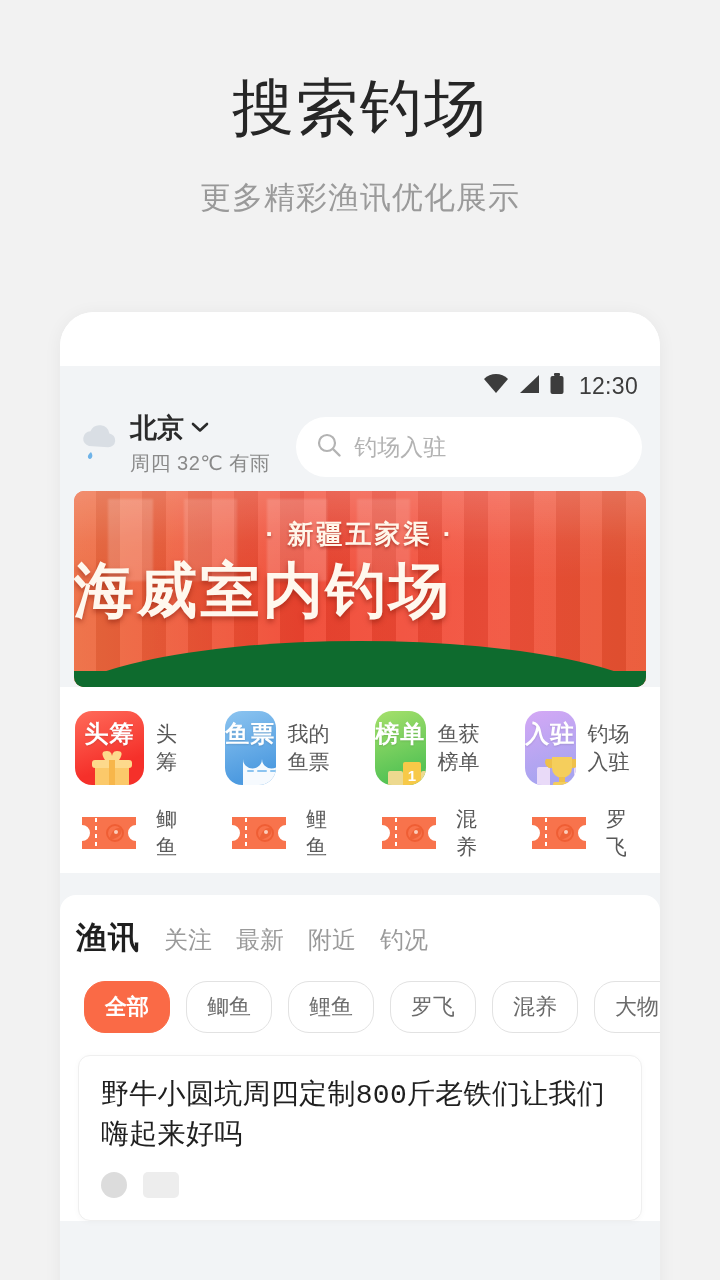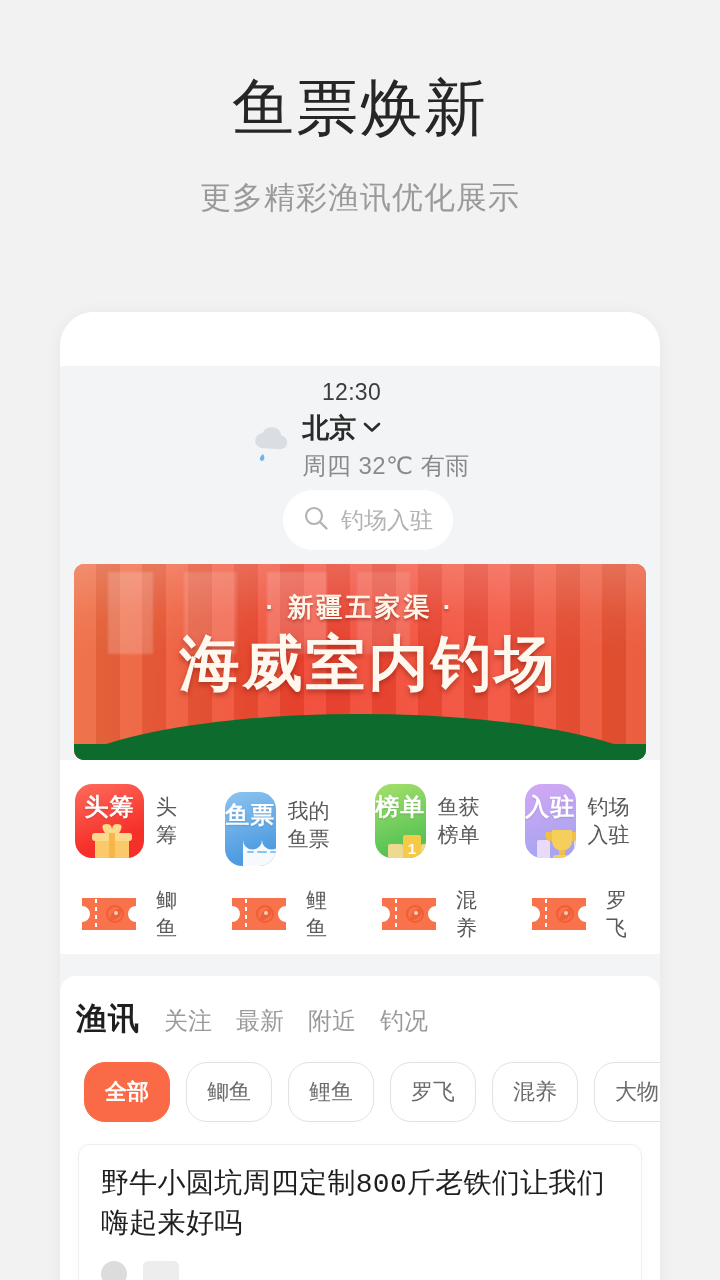--- a/index.html
+++ b/index.html
@@ -57,54 +57,52 @@
 
   
   .statusbar {
     height: 40px;
     display: flex;
     align-items: center;
     justify-content: flex-end;
     padding: 0 22px 0 0;
     gap: 9px;
     background: #F2F4F6;
-    flex-direction: column;
   }
   .sb-icon { display: block; }
   .sb-time {
     font-size: 23px;
     color: #3C3C3C;
     margin-left: 5px;
     letter-spacing: 0.3px;
   }
 
   
   .header {
     display: flex;
-    align-items: center;
+    align-items: flex-end;
     padding: 4px 18px 14px 16px;
     background: #F2F4F6;
     gap: 8px;
-    flex-direction: column;
   }
   .weather {
     display: flex;
     align-items: center;
     gap: 8px;
     flex: 0 0 auto;
   }
   .weather-text { display: flex; flex-direction: column; gap: 4px; }
   .city-row { display: flex; align-items: center; gap: 7px; }
   .city {
     font-size: 27px;
     font-weight: 700;
     color: #2B2B2B;
   }
   .wx-sub {
-    font-size: 24px;
+    font-size: 20px;
     color: #8A8A8A;
     letter-spacing: 0.5px;
   }
   .searchbar {
     flex: 1 1 auto;
     margin-left: 18px;
     height: 60px;
     background: #FFFFFF;
     border-radius: 30px;
     display: flex;
@@ -159,27 +157,25 @@
     position: absolute; left: 0; right: 0; top: 26px;
     text-align: center;
     color: #FFF6EA;
     font-size: 26px;
     font-weight: 700;
     letter-spacing: 3px;
     text-shadow: 0 2px 3px rgba(120,20,10,0.45);
   }
   .banner-main {
     position: absolute; left: 0; right: 0; top: 60px;
-    text-align: center;
     color: #FFF8EE;
     font-size: 60px;
     font-weight: 700;
     letter-spacing: 3px;
     text-shadow: 0 3px 5px rgba(130,25,12,0.5);
-    margin-left: 17px;
   }
 
   
   .entries {
     background: #FFFFFF;
     padding: 24px 0 10px 0;
   }
   .entry-row {
     display: flex;
     justify-content: space-around;
@@ -209,21 +205,21 @@
     margin-top: 7px;
     font-size: 24px;
     font-weight: 700;
     color: #FFFFFF;
     letter-spacing: 1px;
     text-shadow: 0 1px 2px rgba(0,0,0,0.12);
     z-index: 3;
   }
   .tile-art { position: absolute; bottom: -2px; left: 0; right: 0; height: 38px; z-index: 2; }
   .tile-red { background: linear-gradient(160deg,#FF6B5A 0%, #F5302A 70%); }
-  .tile-blue { background: linear-gradient(160deg,#8CC4F0 0%, #4E9BE0 80%); margin-top: 8px; }
+  .tile-blue { background: linear-gradient(160deg,#8CC4F0 0%, #4E9BE0 80%); }
   .tile-green { background: linear-gradient(160deg,#A6E06B 0%, #56C355 80%); }
   .tile-purple { background: linear-gradient(160deg,#D4A8F5 0%, #A9A4F0 80%); }
 
   
   .entry-row2 { margin-top: 18px; }
   .ticket-ico { width: 74px; height: 60px; display:flex; align-items:center; justify-content:center; }
   .grid-ico { width: 74px; height: 60px; display:flex; align-items:center; justify-content:center; }
 
   .gap-strip { height: 22px; background: #F2F4F6; }
 
@@ -248,21 +244,21 @@
     font-weight: 700;
     color: #1F1F1F;
     letter-spacing: 1px;
   }
   .chips {
     display: flex;
     gap: 16px;
     padding: 22px 24px 0 24px;
   }
   .chip {
-    height: 60px;
+    height: 52px;
     border-radius: 21px;
     border: 1px solid #E2E2E2;
     display: flex;
     align-items: center;
     justify-content: center;
     padding: 0 20px;
     font-size: 22px;
     color: #6B6B6B;
     background: #FFFFFF;
     white-space: nowrap;
@@ -301,21 +297,21 @@
   }
   .foot-dot { width: 26px; height: 26px; border-radius: 50%; background: #DCDCDC; }
   .foot-bar { height: 14px; border-radius: 7px; background: #EDEDED; }
 </style>
 </head>
 <body>
 
 <div id="page">
 
   <div class="promo">
-    <div class="promo-title">鱼票焕新</div>
+    <div class="promo-title">搜索钓场</div>
     <div class="promo-sub">更多精彩渔讯优化展示</div>
   </div>
 
   <div class="phone">
     <div class="phone-top-pad"></div>
 
     <div class="screen">
 
       <div class="statusbar">
         <span class="sb-icon">

